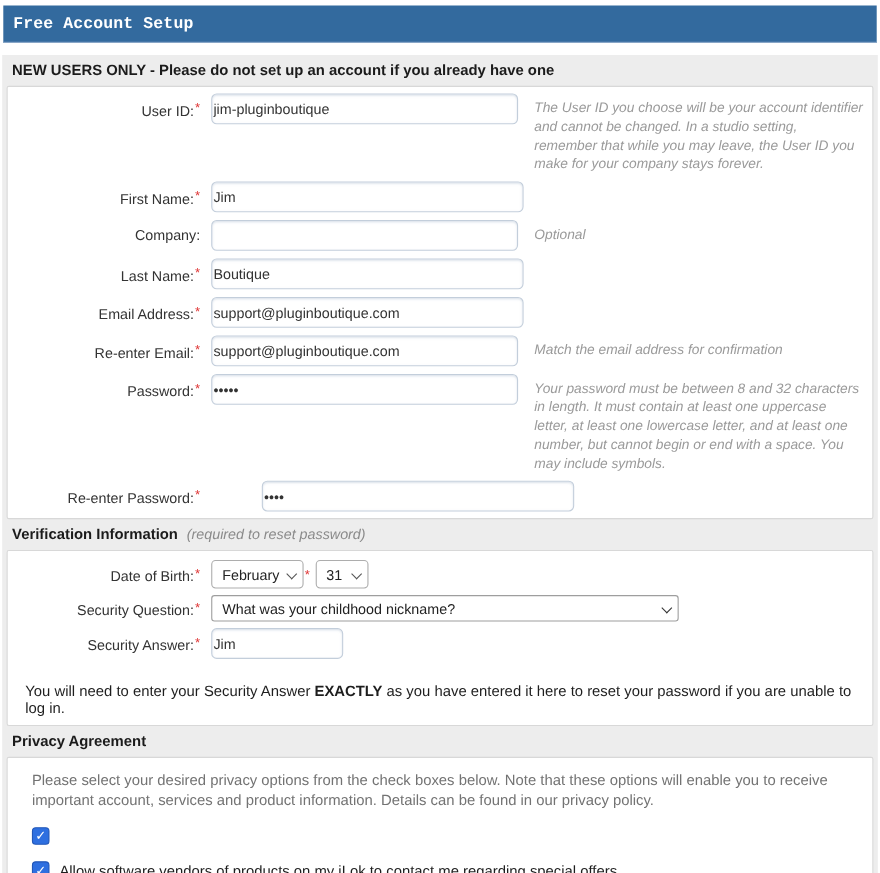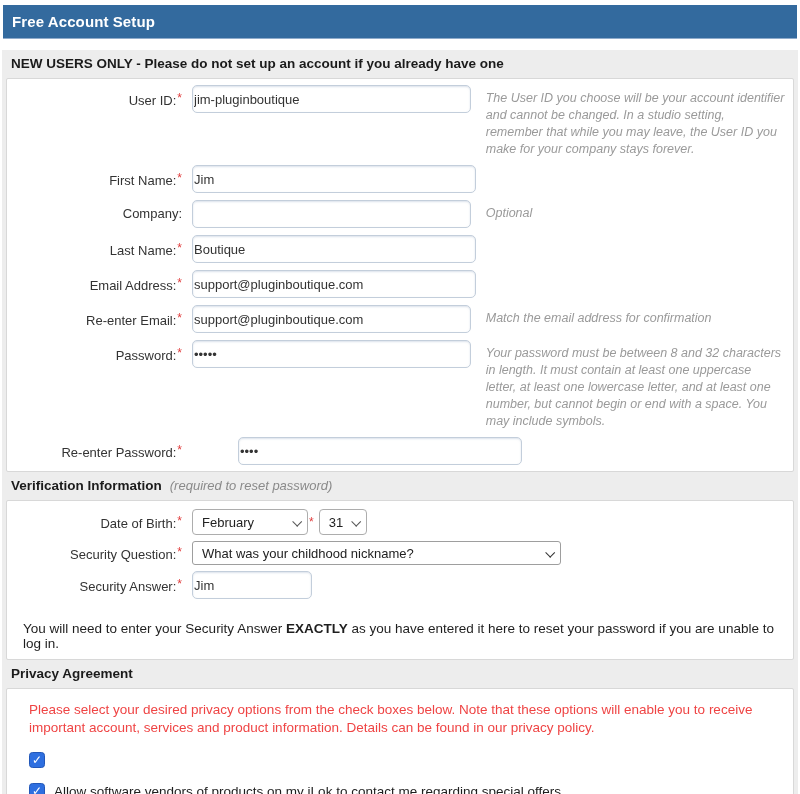--- a/index.html
+++ b/index.html
@@ -1,21 +1,21 @@
 <!DOCTYPE html>
 <html><head>
 <meta charset="utf-8">
 <style>
   * { margin:0; padding:0; box-sizing:border-box; }
   html,body { width:800px; height:794px; overflow:hidden; background:#fff;
     font-family:"Liberation Sans", sans-serif; }
 
   .titlebar { margin:5px 3px 0 3px; height:34px; background:#336a9e;
     border-bottom:1px solid #8fabcb; color:#fff; font-size:15px; font-weight:bold;
-    line-height:33px; padding-left:9px; letter-spacing:.1px; }
+    line-height:33px; padding-left:9px; letter-spacing:.1px;font-family:Liberation Mono, monospace; }
 
   .container { margin:11px 2px 0 2px; background:#ededed; padding:0 4px 4px 4px;
     height:744px; }
 
   .section-header { height:28px; line-height:28px; font-size:13.5px; font-weight:bold;
     color:#1b1b1b; padding-left:5px; white-space:nowrap; }
   .section-header .subnote { font-weight:normal; font-style:italic; color:#8a8a8a;
     font-size:13px; margin-left:8px; }
 
   .panel { background:#fff; border:1px solid #d8d8d8; border-radius:2px; }
@@ -37,32 +37,32 @@
 
   .help { margin-left:15px; width:305px; font-style:italic; color:#9a9a9a;
     font-size:12.5px; line-height:17px; padding-top:5px; }
 
   .selectbox { display:flex; align-items:center; border:1px solid #adadad;
     border-radius:4px; background:#fff; height:26px; padding:0 7px 0 9px;
     font-size:13px; color:#222; margin-left:10px; cursor:default; }
   .selectbox .chev { width:7px; height:7px; border-right:1.6px solid #555;
     border-bottom:1.6px solid #555; transform:rotate(45deg) translateY(-1px);
     margin-left:auto; flex:0 0 auto; }
-  .sel-month { width:116px; }
+  .sel-month { width:84px; }
   .sel-day { width:48px; margin-left:5px; }
-  .sel-question { width:369px; height:24px; border-radius:3px; border-color:#9e9e9e; }
+  .sel-question { width:425px; height:24px; border-radius:3px; border-color:#9e9e9e; }
   .sel-question .chev{ border-color:#333; }
 
   .vrow { display:flex; align-items:center; margin-bottom:6px; }
   .vrow .flabel { padding-top:0; }
 
   .note { font-size:13.5px; color:#1e1e1e; margin:22px 0 2px 8px; }
   .note b { font-weight:bold; }
 
-  .para { font-size:13.5px; color:#ef4444; line-height:18px; max-width:735px; }
+  .para { font-size:13.5px; color:#737373; line-height:18px; max-width:735px; }
 
   .cbrow { display:flex; align-items:center; margin-top:15px; }
   .checkbox { width:16px; height:16px; flex:0 0 16px; border-radius:3.5px;
     background:#2e6fe0; border:1px solid #2257b8; color:#fff; font-size:12px;
     line-height:15px; text-align:center; cursor:pointer; }
   .cbrow .cblabel { font-size:13.5px; color:#1e1e1e; margin-left:9px; }
 </style>
 </head>
 <body>
 

